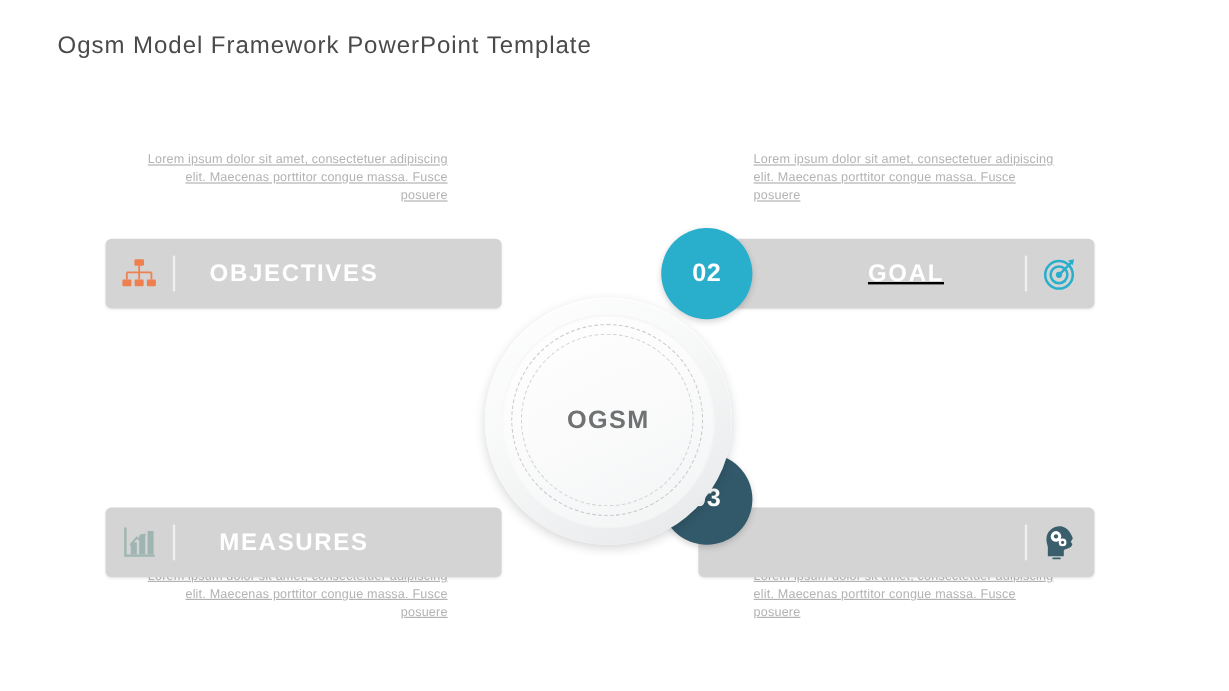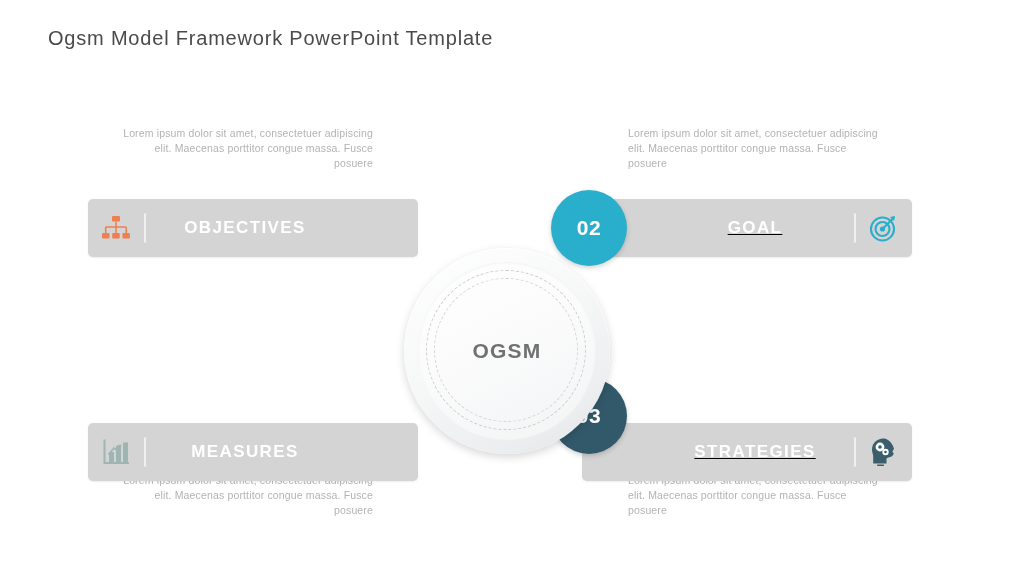--- a/index.html
+++ b/index.html
@@ -36,20 +36,21 @@
   }
 
   
   .desc {
     position: absolute;
     width: 252px;
     font-size: 10.5px;
     line-height: 15px;
     color: #b3b3b3;
     letter-spacing: 0.15px;
+    text-decoration: underline;
   }
   .desc-tl { left: 121px; top: 126px; text-align: right; }
   .desc-tr { left: 628px; top: 126px; text-align: left; }
   .desc-bl { left: 121px; top: 473px; text-align: right; }
   .desc-br { left: 628px; top: 473px; text-align: left; }
 
   
   .bar {
     position: absolute;
     height: 58px;
@@ -84,21 +85,21 @@
     width: 2px;
     height: 30px;
     background: #f0f0f0;
     border-radius: 1px;
     flex: 0 0 auto;
   }
   .bar-label {
     flex: 1 1 auto;
     text-align: center;
     color: #ffffff;
-    font-size: 17px;
+    font-size: 20px;
     font-weight: bold;
     letter-spacing: 1.4px;
     padding: 0 21px;
     white-space: nowrap;
   }
 
   
   .num-circle {
     position: absolute;
     width: 76px;
@@ -245,21 +246,20 @@
                    C22.2 14.6 22.6 13.9 23 13.4 C23.6 12.7 24.2 12 23.8 11 C22.6 7.8 20.6 4.4 17.6 2.8
                    C16.3 2 15 1.5 13.5 1.5 Z" fill="#3A5E6B"></path>
           <circle cx="10" cy="10" r="4.4" fill="#ffffff"></circle>
           <circle cx="10" cy="10" r="1.8" fill="#3A5E6B"></circle>
           <circle cx="15.5" cy="15" r="3.2" fill="#ffffff"></circle>
           <circle cx="15.5" cy="15" r="1.3" fill="#3A5E6B"></circle>
           <rect x="7" y="27.5" width="7" height="1.6" rx="0.7" fill="#3A5E6B"></rect>
         </svg>
       </div>
       <div class="bar-divider"></div>
-      <div class="bar-label">STRATEGIES</div>
       <div style="width:74px;min-width:74px;"></div>
     </div>
   </div>
 
   <div class="num-circle num-02">02</div>
   <div class="num-circle num-03">03</div>
 
   <div class="center-wrap">
     <div class="center-outer"></div>
     <div class="center-inner"></div>

